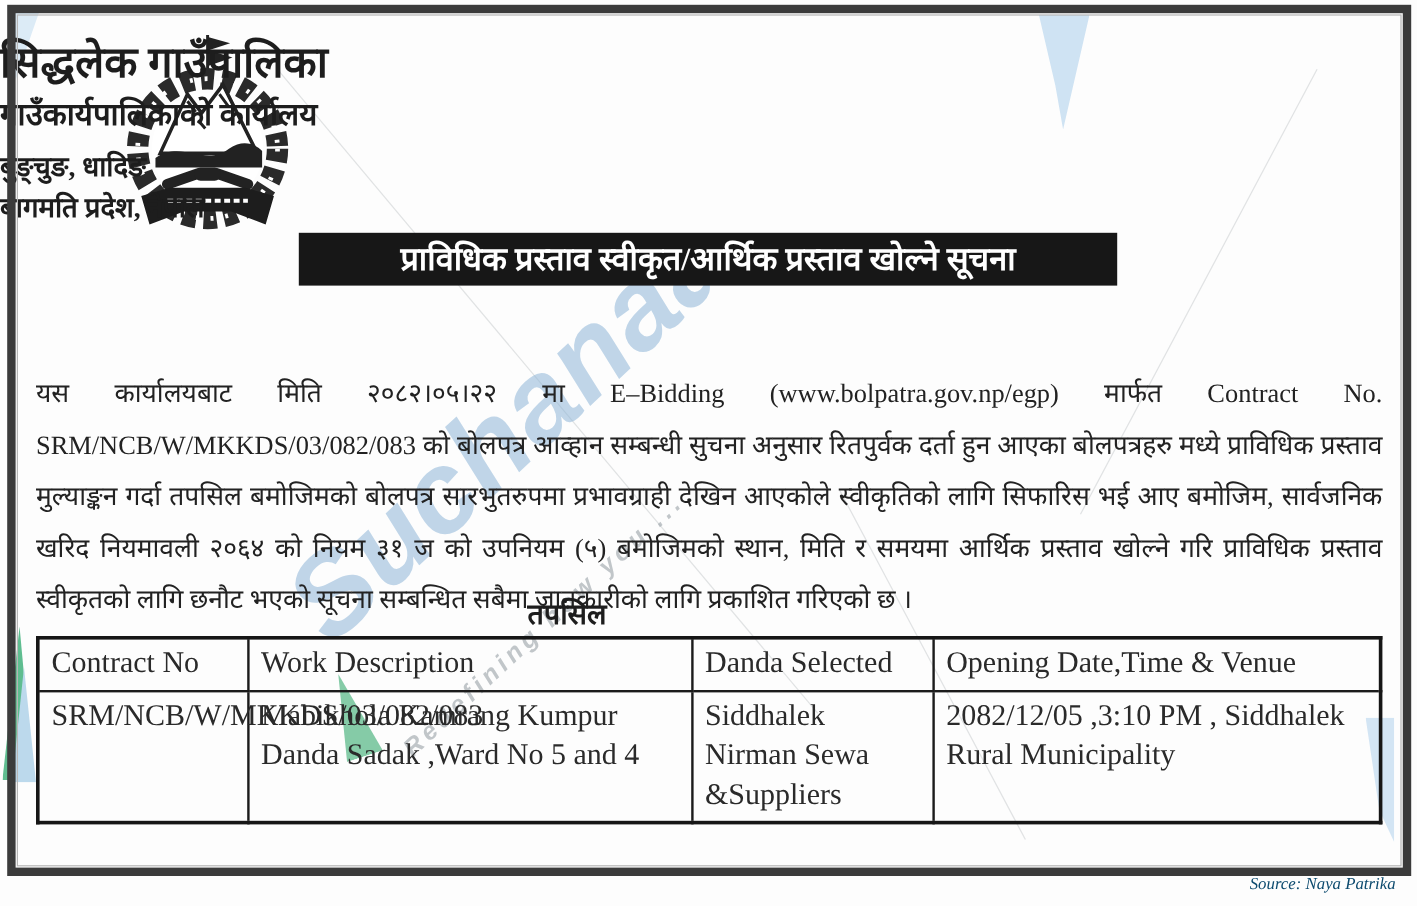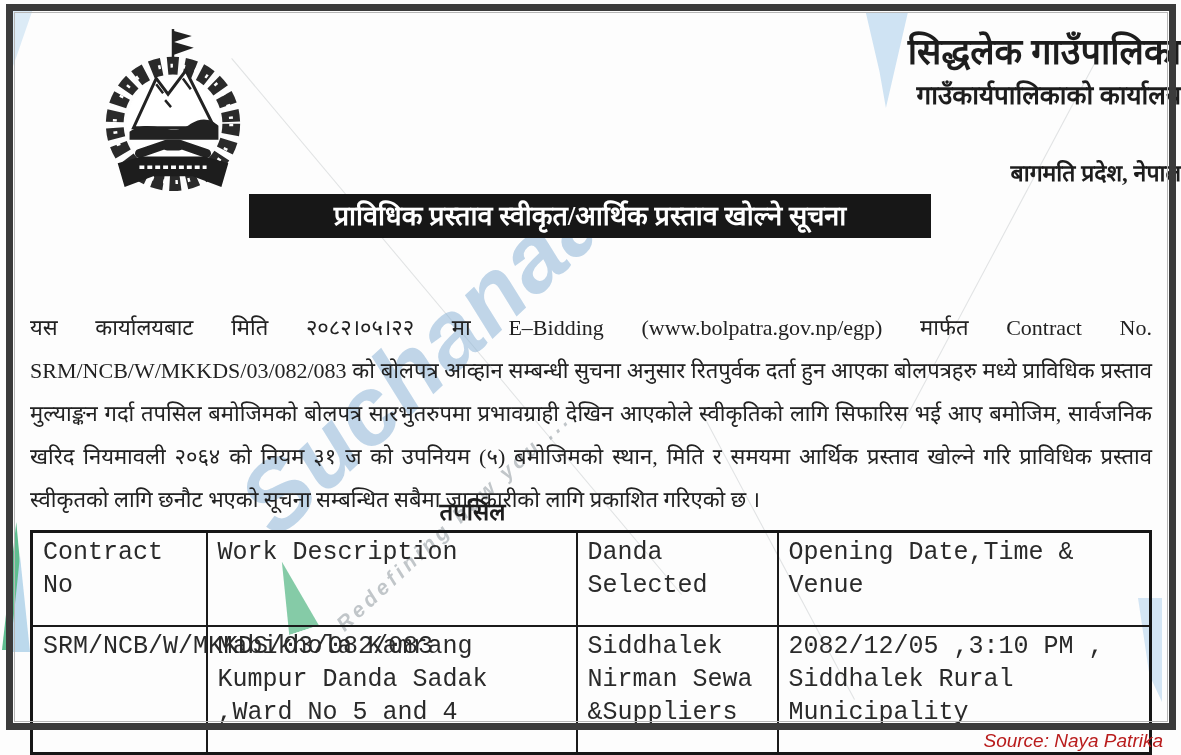--- a/index.html
+++ b/index.html
@@ -41,21 +41,21 @@
   }
   .wm-tagline{
     left:348px;top:612px;transform:rotate(-43deg);transform-origin:0 100%;
     font-family:"Liberation Sans","DejaVu Sans",sans-serif;font-style:italic;font-weight:700;
     font-size:21px;letter-spacing:4px;color:#9aa2a8;opacity:.6;white-space:nowrap;
   }
   .wm-leaf{left:276px;top:560px;width:34px;height:72px;background:#5cb98a;opacity:.75;
     clip-path:polygon(50% 0,96% 100%,4% 100%);transform:rotate(-18deg);}
   
   .logo{position:absolute;left:94px;top:26px;z-index:3;}
-  .hline{position:absolute;left:0;width:1181px;text-align:right;font-weight:700;z-index:3;}
+  .hline{position:absolute;left:0;width:1181px;text-align:left;font-weight:700;z-index:3;}
   .h-muni{top:26px;font-size:36px;}
   .h-office{top:76px;font-size:26px;}
   .h-place{top:122px;font-size:23px;}
   .h-prov{top:156px;font-size:23px;}
   .banner{
     position:absolute;left:249px;top:194px;width:682px;height:44px;line-height:44px;
     background:#171717;color:#ffffff;text-align:center;font-weight:700;font-size:27px;z-index:3;
   }
   .publine{position:absolute;left:0;top:246px;width:1181px;text-align:center;
     font-weight:700;font-size:21px;z-index:3;}
@@ -66,30 +66,30 @@
   }
   .schedule{position:absolute;left:0;top:494px;width:945px;text-align:center;
     font-weight:700;font-size:24px;z-index:3;}
   
   .notice-table{
     position:absolute;left:30px;top:530px;z-index:3;border-collapse:collapse;
     width:1119px;table-layout:fixed;background:transparent;
   }
   .notice-table th,.notice-table td{
     border:2px solid #1b1b1b;font-weight:400;text-align:left;vertical-align:top;
-    font-size:25px;color:#2a2a2a;padding:3px 10px 23px 10px;line-height:1.32;font-family:Liberation Mono, monospace;
+    font-size:25px;color:#2a2a2a;padding:3px 10px 5px 10px;line-height:1.32;
   }
   .notice-table{border:3px solid #161616;}
   .notice-table thead th{height:34px;}
   .notice-table tbody td{height:96px;}
   .signature{position:absolute;right:46px;top:680px;font-weight:700;font-size:28px;z-index:7;}
   .source{
     position:absolute;right:18px;top:730px;z-index:7;
-    font-family:Liberation Sans, sans-serif;font-style:italic;
-    font-size:19px;color:#b91c1c;
+    font-family:Liberation Serif, serif;font-style:italic;
+    font-size:14px;color:#0c4a6e;
   }
 </style>
 </head>
 <body>
 
 <div class="page">
 
   <div class="spike corner-tl"></div>
   <div class="spike spike-top"></div>
   <div class="spike spike-right"></div>
@@ -122,20 +122,21 @@
       <path d="M46 128 L72 119 M114 128 L88 119" stroke="#222" stroke-width="9" stroke-linecap="round" fill="none"></path>
       <rect x="69" y="114" width="22" height="11" rx="5" fill="#222"></rect>
 
       <path d="M24 138 L48 131 L112 131 L136 138 L129 162 L100 151 L60 151 L31 162 Z" fill="#1d1d1d"></path>
       <path d="M46 142 H114" stroke="#ffffff" stroke-width="3.5" stroke-dasharray="5 3"></path>
     </svg>
   </div>
 
   <div class="hline h-muni">सिद्धलेक गाउँपालिका</div>
   <div class="hline h-office">गाउँकार्यपालिकाको कार्यालय</div>
+  <div class="hline h-place">बुङ्चुङ, धादिङ</div>
   <div class="hline h-prov">बागमति प्रदेश, नेपाल</div>
 
   <div class="banner">प्राविधिक प्रस्ताव स्वीकृत/आर्थिक प्रस्ताव खोल्ने सूचना</div>
 
   <p class="body-par">यस कार्यालयबाट मिति २०८२।०५।२२ मा E–Bidding (www.bolpatra.gov.np/egp) मार्फत Contract No. SRM/NCB/W/MKKDS/03/082/083 को बोलपत्र आव्हान सम्बन्धी सुचना अनुसार रितपुर्वक दर्ता हुन आएका बोलपत्रहरु मध्ये प्राविधिक प्रस्ताव मुल्याङ्कन गर्दा तपसिल बमोजिमको बोलपत्र सारभुतरुपमा प्रभावग्राही देखिन आएकोले स्वीकृतिको लागि सिफारिस भई आए बमोजिम, सार्वजनिक खरिद नियमावली २०६४ को नियम ३१ ज को उपनियम (५) बमोजिमको स्थान, मिति र समयमा आर्थिक प्रस्ताव खोल्ने गरि प्राविधिक प्रस्ताव स्वीकृतको लागि छनौट भएको सूचना सम्बन्धित सबैमा जानकारीको लागि प्रकाशित गरिएको छ ।</p>
 
   <div class="schedule">तपसिल</div>
 
   <table class="notice-table">
     <colgroup>

